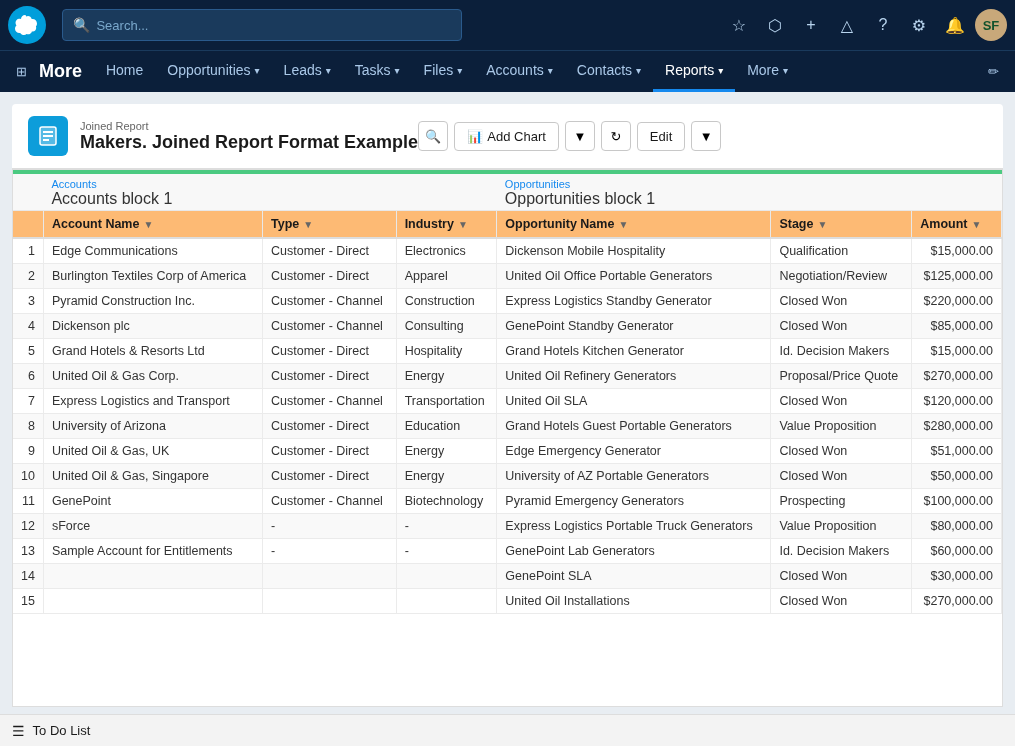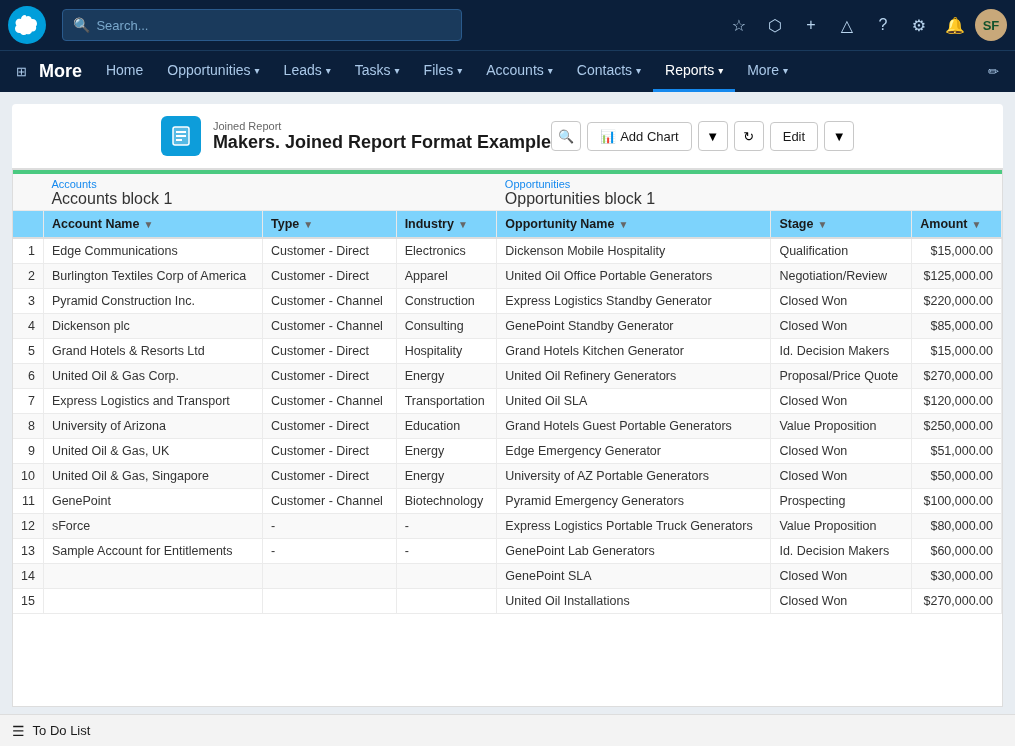--- a/index.html
+++ b/index.html
@@ -115,21 +115,21 @@
       overflow: hidden;
     }
 
     
     .report-header {
       background: white;
       border-radius: 4px 4px 0 0;
       padding: 12px 16px;
       display: flex;
       align-items: center;
-      justify-content: center;
+      justify-content: flex-start;
       border-bottom: 1px solid #ddd;
     }
     .report-icon {
       width: 40px; height: 40px;
       background: #0d9dda;
       border-radius: 6px;
       display: flex; align-items: center; justify-content: center;
       margin-right: 12px;
       flex-shrink: 0;
     }
@@ -166,21 +166,21 @@
     .section-header-row td {
       background: #f8f8f8;
       padding: 4px 8px 2px;
       font-size: 11px;
       border-bottom: 1px solid #e8e8e8;
     }
     .section-label { color: #1589ee; font-size: 11px; font-weight: 500; }
     .section-block { color: #333; font-size: 16px; }
 
     .col-header-row th {
-      background: #7dd3fc;
+      background: #fdba74;
       border-bottom: 2px solid #ddd;
       border-right: 1px solid #e8e8e8;
       padding: 6px 8px;
       text-align: left;
       font-weight: bold;
       color: #1a1a1a;
       white-space: nowrap;
       position: sticky;
       top: 0;
       z-index: 10;
@@ -411,21 +411,21 @@
       <td>Closed Won</td>
       <td style="text-align:right;">$120,000.00</td>
     </tr>
           <tr class="data-row">
       <td class="row-num">8</td>
       <td class="link-cell">University of Arizona</td>
       <td>Customer - Direct</td>
       <td>Education</td>
       <td class="link-cell">Grand Hotels Guest Portable Generators</td>
       <td>Value Proposition</td>
-      <td style="text-align:right;">$250,000.00</td>
+      <td style="text-align:right;">$280,000.00</td>
     </tr>
           <tr class="data-row">
       <td class="row-num">9</td>
       <td class="link-cell">United Oil &amp; Gas, UK</td>
       <td>Customer - Direct</td>
       <td>Energy</td>
       <td class="link-cell">Edge Emergency Generator</td>
       <td>Closed Won</td>
       <td style="text-align:right;">$51,000.00</td>
     </tr>

